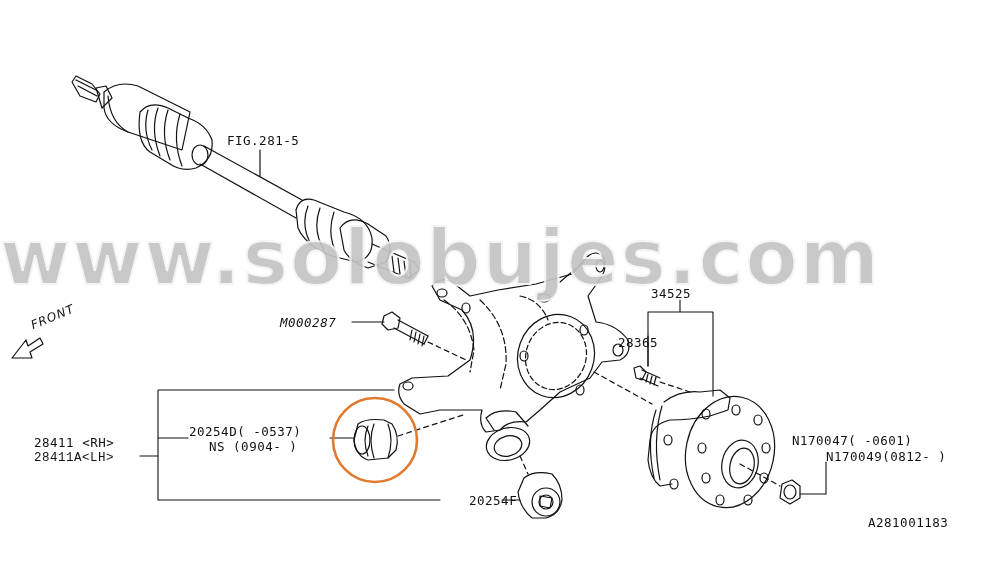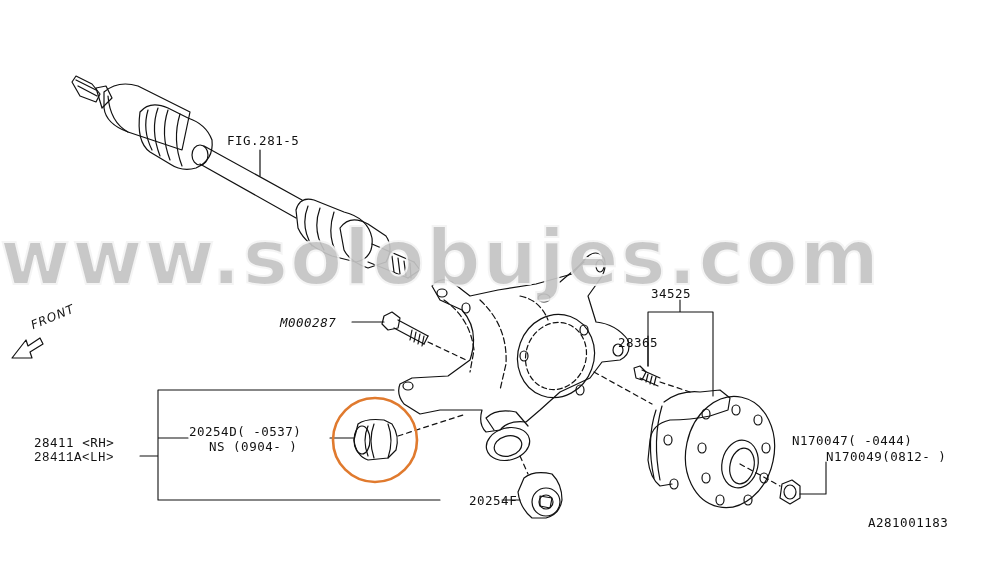--- a/index.html
+++ b/index.html
@@ -155,18 +155,18 @@
 
 <div class="lbl" style="left:227px;top:134px;">FIG.281-5</div>
 <div class="lbl" style="left:280px;top:316px;font-style:italic;">M000287</div>
 <div class="lbl" style="left:651px;top:287px;">34525</div>
 <div class="lbl" style="left:618px;top:336px;">28365</div>
 <div class="lbl" style="left:34px;top:436px;">28411 &lt;RH&gt;</div>
 <div class="lbl" style="left:34px;top:452px;font-family:Liberation Mono, monospace;">28411A&lt;LH&gt;</div>
 <div class="lbl" style="left:189px;top:425px;">20254D( -0537)</div>
 <div class="lbl" style="left:189px;top:440px;margin-left:20px;">NS (0904- )</div>
 <div class="lbl" style="left:442px;top:494px;margin-left:27px;">20254F</div>
-<div class="lbl" style="left:792px;top:434px;">N170047( -0444)</div>
+<div class="lbl" style="left:792px;top:434px;">N170047( -0601)</div>
 <div class="lbl" style="left:792px;top:450px;margin-left:34px;">N170049(0812- )</div>
 <div class="lbl" style="left:868px;top:516px;text-align:right;">A281001183</div>
 <div class="front">FRONT</div>
 
 </div>
 
 </body></html>

